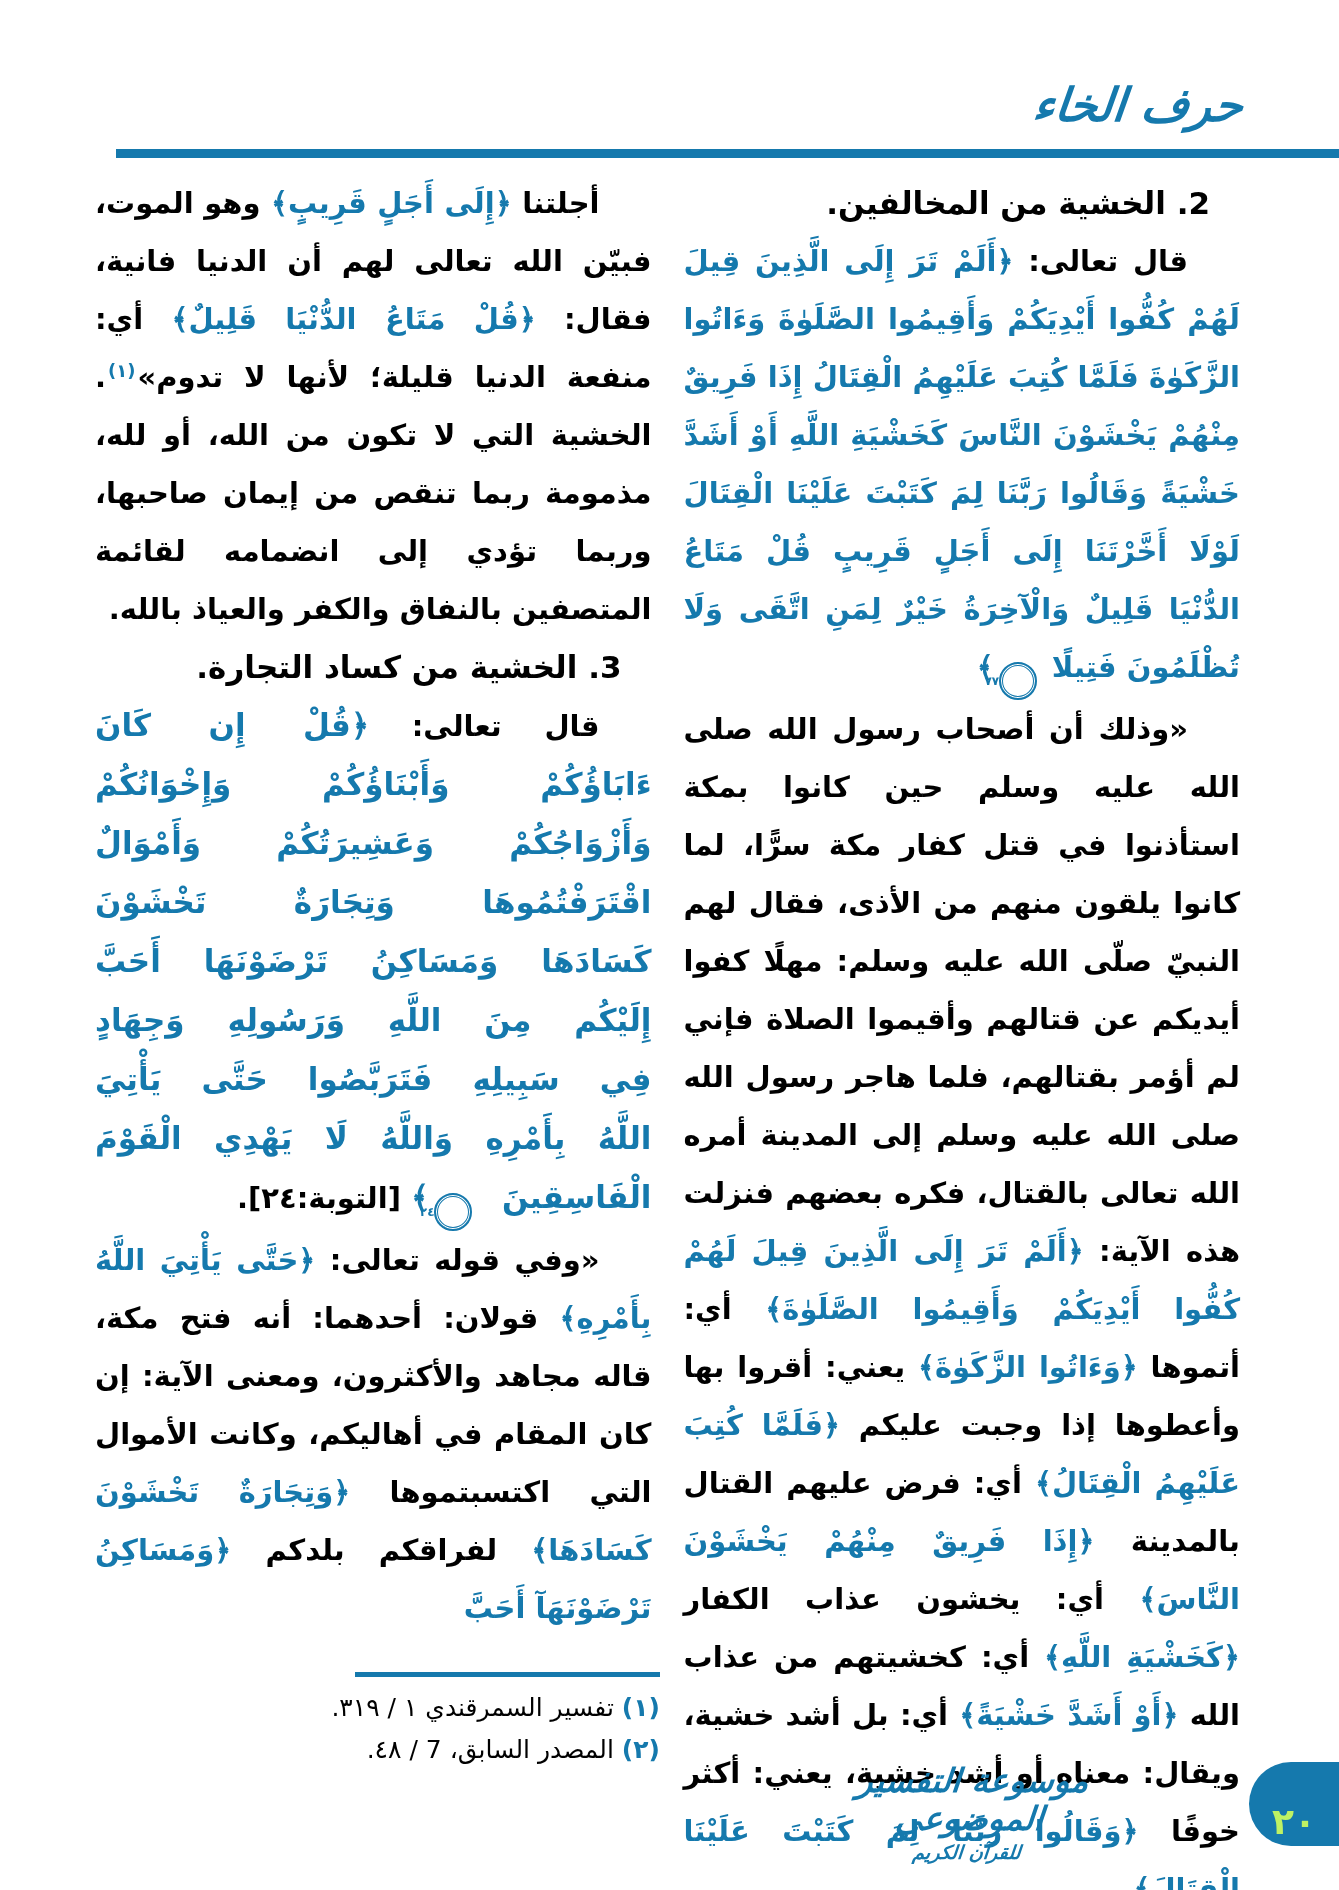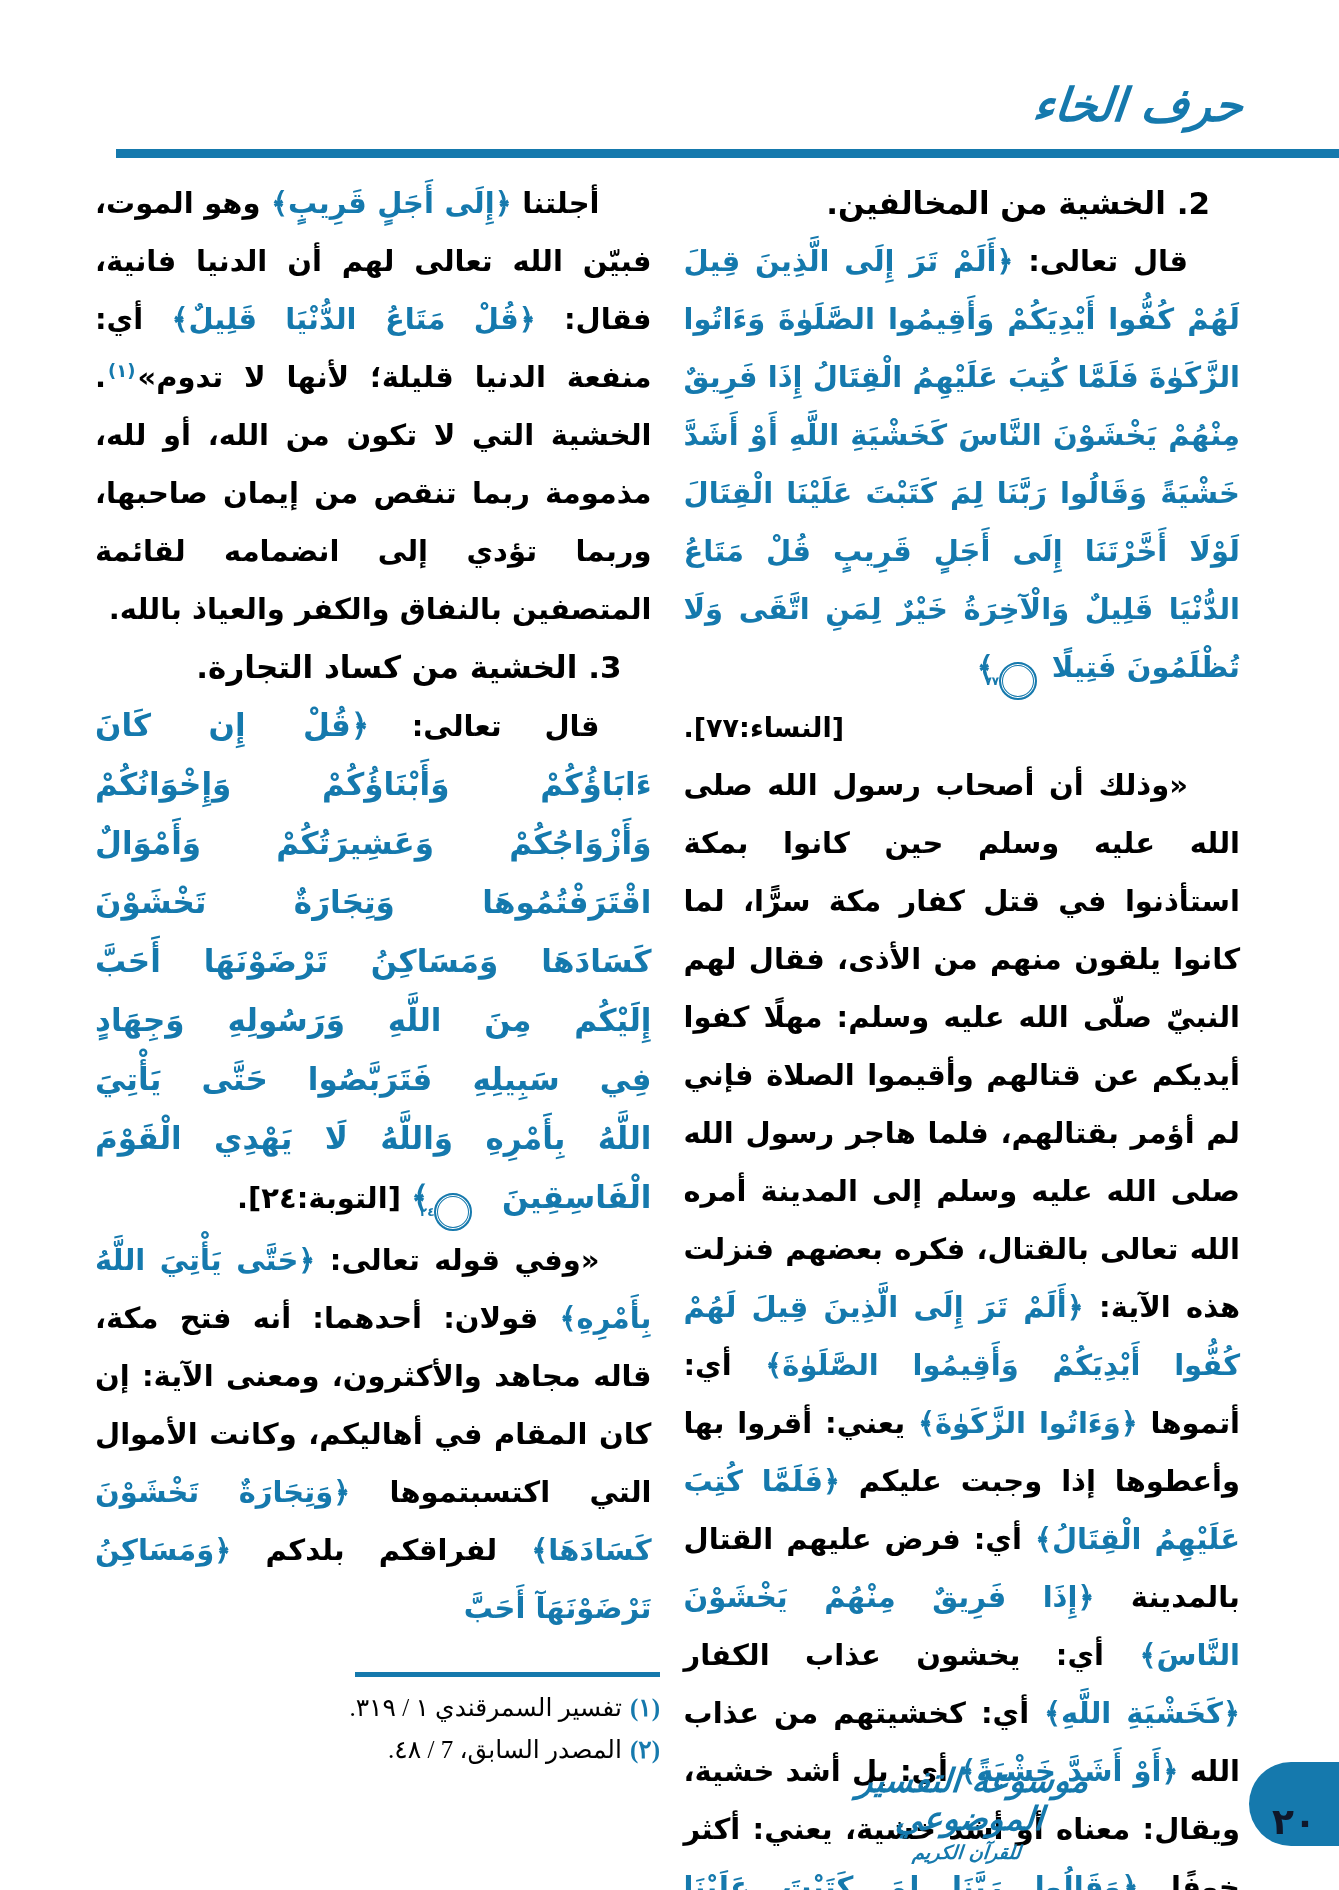--- a/index.html
+++ b/index.html
@@ -47,59 +47,57 @@
   .seg-a{
     display:inline-flex;align-items:center;justify-content:center;
     width:38px;height:38px;border:2px solid var(--accent);border-radius:50%;
     box-shadow:0 0 0 1px #fff inset, 0 0 0 2px var(--accent) inset;
     color:var(--accent);font-size:12px;line-height:1;vertical-align:-8px;margin:0 5px;
   }
   
   .footnotes{
     position:absolute;top:1672px;right:679px;left:95px;width:565px;
     direction:rtl;
-    font-family:Liberation Serif, serif;
   }
   .footnote-rule{width:305px;height:5px;background:var(--accent);margin-bottom:10px;}
   .footnote-item{
     font-size:25px;font-weight:normal;color:var(--ink);line-height:42px;
     text-align:right;margin:0;
   }
   .footnote-num{color:var(--accent);font-weight:bold;padding-left:8px;}
   
   .brand-logo{
     position:absolute;top:1762px;right:209px;width:320px;text-align:center;
     color:var(--accent);line-height:1.15;transform:skewX(-5deg);
   }
   .brand-logo .l1{font-size:33px;font-weight:bold;font-style:italic;}
   .brand-logo .l2{font-size:19px;font-weight:bold;font-style:italic;margin-top:4px;}
   .page-number-badge{
     position:absolute;top:1762px;left:1249px;right:0;height:84px;
     background:var(--accent);border-radius:42px 0 0 42px;
     display:flex;align-items:center;justify-content:center;
   }
-  .page-number-badge span{color:#0f172a;font-size:36px;font-weight:bold;margin-top:35px;}
+  .page-number-badge span{color:#bef264;font-size:36px;font-weight:bold;margin-top:35px;}
 </style>
 </head>
 <body>
 
 <div class="page">
 
   <div class="page-header">
     <div class="header-title">حرف الخاء</div>
     <div class="rule-row">
       <div class="rule-line"></div>
     </div>
   </div>
 
   <div class="columns">
     <div class="col">
         <p class="section-heading"><span class="seg-n">2. الخشية من المخالفين.</span></p>
         <p class="verse-para"><span class="seg-n">قال تعالى: </span><span class="seg-q">﴿أَلَمْ تَرَ إِلَى الَّذِينَ قِيلَ لَهُمْ كُفُّوا أَيْدِيَكُمْ وَأَقِيمُوا الصَّلَوٰةَ وَءَاتُوا الزَّكَوٰةَ فَلَمَّا كُتِبَ عَلَيْهِمُ الْقِتَالُ إِذَا فَرِيقٌ مِنْهُمْ يَخْشَوْنَ النَّاسَ كَخَشْيَةِ اللَّهِ أَوْ أَشَدَّ خَشْيَةً وَقَالُوا رَبَّنَا لِمَ كَتَبْتَ عَلَيْنَا الْقِتَالَ لَوْلَا أَخَّرْتَنَا إِلَى أَجَلٍ قَرِيبٍ قُلْ مَتَاعُ الدُّنْيَا قَلِيلٌ وَالْآخِرَةُ خَيْرٌ لِمَنِ اتَّقَى وَلَا تُظْلَمُونَ فَتِيلًا </span><span class="seg-a">٧٧</span><span class="seg-q">﴾</span></p>
-        <p class="verse-ref"><span class="seg-n">[النساء:٧٧].</span></p>
         <p class="body-para"><span class="seg-n">«وذلك أن أصحاب رسول الله صلى الله عليه وسلم حين كانوا بمكة استأذنوا في قتل كفار مكة سرًّا، لما كانوا يلقون منهم من الأذى، فقال لهم النبيّ صلّى الله عليه وسلم: مهلًا كفوا أيديكم عن قتالهم وأقيموا الصلاة فإني لم أؤمر بقتالهم، فلما هاجر رسول الله صلى الله عليه وسلم إلى المدينة أمره الله تعالى بالقتال، فكره بعضهم فنزلت هذه الآية: </span><span class="seg-q">﴿أَلَمْ تَرَ إِلَى الَّذِينَ قِيلَ لَهُمْ كُفُّوا أَيْدِيَكُمْ وَأَقِيمُوا الصَّلَوٰةَ﴾</span><span class="seg-n"> أي: أتموها </span><span class="seg-q">﴿وَءَاتُوا الزَّكَوٰةَ﴾</span><span class="seg-n"> يعني: أقروا بها وأعطوها إذا وجبت عليكم </span><span class="seg-q">﴿فَلَمَّا كُتِبَ عَلَيْهِمُ الْقِتَالُ﴾</span><span class="seg-n"> أي: فرض عليهم القتال بالمدينة </span><span class="seg-q">﴿إِذَا فَرِيقٌ مِنْهُمْ يَخْشَوْنَ النَّاسَ﴾</span><span class="seg-n"> أي: يخشون عذاب الكفار </span><span class="seg-q">﴿كَخَشْيَةِ اللَّهِ﴾</span><span class="seg-n"> أي: كخشيتهم من عذاب الله </span><span class="seg-q">﴿أَوْ أَشَدَّ خَشْيَةً﴾</span><span class="seg-n"> أي: بل أشد خشية، ويقال: معناه أو أشد خشية، يعني: أكثر خوفًا </span><span class="seg-q">﴿وَقَالُوا رَبَّنَا لِمَ كَتَبْتَ عَلَيْنَا الْقِتَالَ﴾</span></p>
       </div>
     <div class="col">
         <p class="body-para"><span class="seg-n">أجلتنا </span><span class="seg-q">﴿إِلَى أَجَلٍ قَرِيبٍ﴾</span><span class="seg-n"> وهو الموت، فبيّن الله تعالى لهم أن الدنيا فانية، فقال: </span><span class="seg-q">﴿قُلْ مَتَاعُ الدُّنْيَا قَلِيلٌ﴾</span><span class="seg-n"> أي: منفعة الدنيا قليلة؛ لأنها لا تدوم»</span><span class="seg-f">(١)</span><span class="seg-n">. الخشية التي لا تكون من الله، أو لله، مذمومة ربما تنقص من إيمان صاحبها، وربما تؤدي إلى انضمامه لقائمة المتصفين بالنفاق والكفر والعياذ بالله.</span></p>
         <p class="section-heading"><span class="seg-n">3. الخشية من كساد التجارة.</span></p>
         <p class="verse-para verse-spaced"><span class="seg-n">قال تعالى: </span><span class="seg-q">﴿قُلْ إِن كَانَ ءَابَاؤُكُمْ وَأَبْنَاؤُكُمْ وَإِخْوَانُكُمْ وَأَزْوَاجُكُمْ وَعَشِيرَتُكُمْ وَأَمْوَالٌ اقْتَرَفْتُمُوهَا وَتِجَارَةٌ تَخْشَوْنَ كَسَادَهَا وَمَسَاكِنُ تَرْضَوْنَهَا أَحَبَّ إِلَيْكُم مِنَ اللَّهِ وَرَسُولِهِ وَجِهَادٍ فِي سَبِيلِهِ فَتَرَبَّصُوا حَتَّى يَأْتِيَ اللَّهُ بِأَمْرِهِ وَاللَّهُ لَا يَهْدِي الْقَوْمَ الْفَاسِقِينَ </span><span class="seg-a">٢٤</span><span class="seg-q">﴾</span><span class="seg-n"> [التوبة:٢٤].</span></p>
         <p class="body-para"><span class="seg-n">«وفي قوله تعالى: </span><span class="seg-q">﴿حَتَّى يَأْتِيَ اللَّهُ بِأَمْرِهِ﴾</span><span class="seg-n"> قولان: أحدهما: أنه فتح مكة، قاله مجاهد والأكثرون، ومعنى الآية: إن كان المقام في أهاليكم، وكانت الأموال التي اكتسبتموها </span><span class="seg-q">﴿وَتِجَارَةٌ تَخْشَوْنَ كَسَادَهَا﴾</span><span class="seg-n"> لفراقكم بلدكم </span><span class="seg-q">﴿وَمَسَاكِنُ تَرْضَوْنَهَآ أَحَبَّ</span></p>
       </div>
   </div>
 

